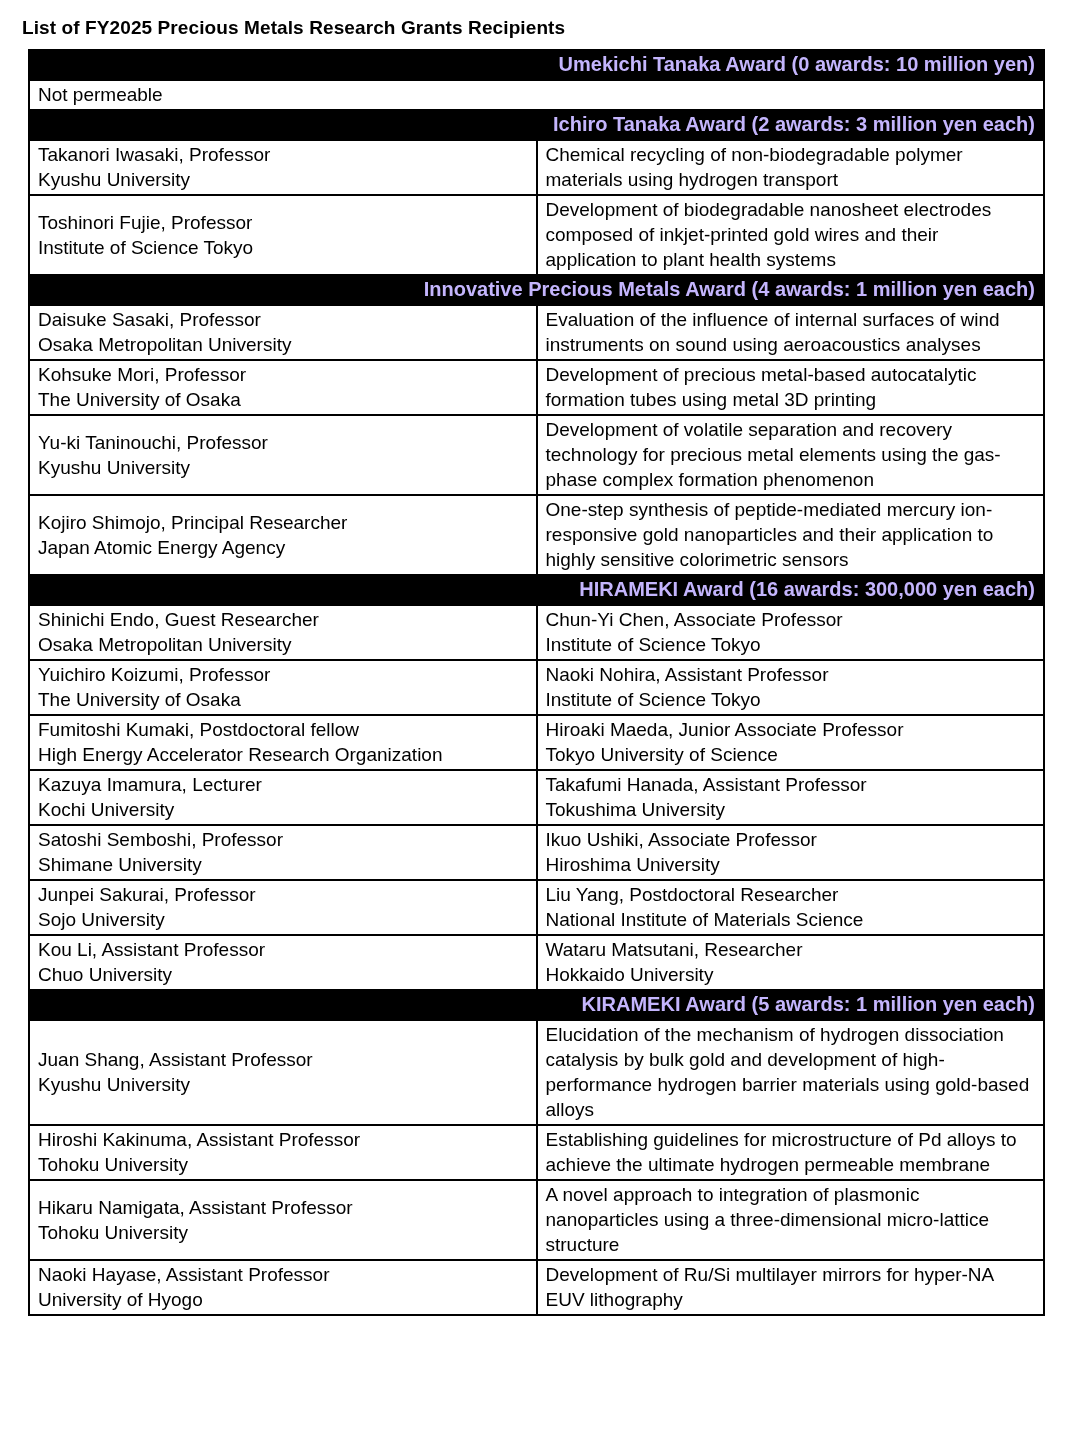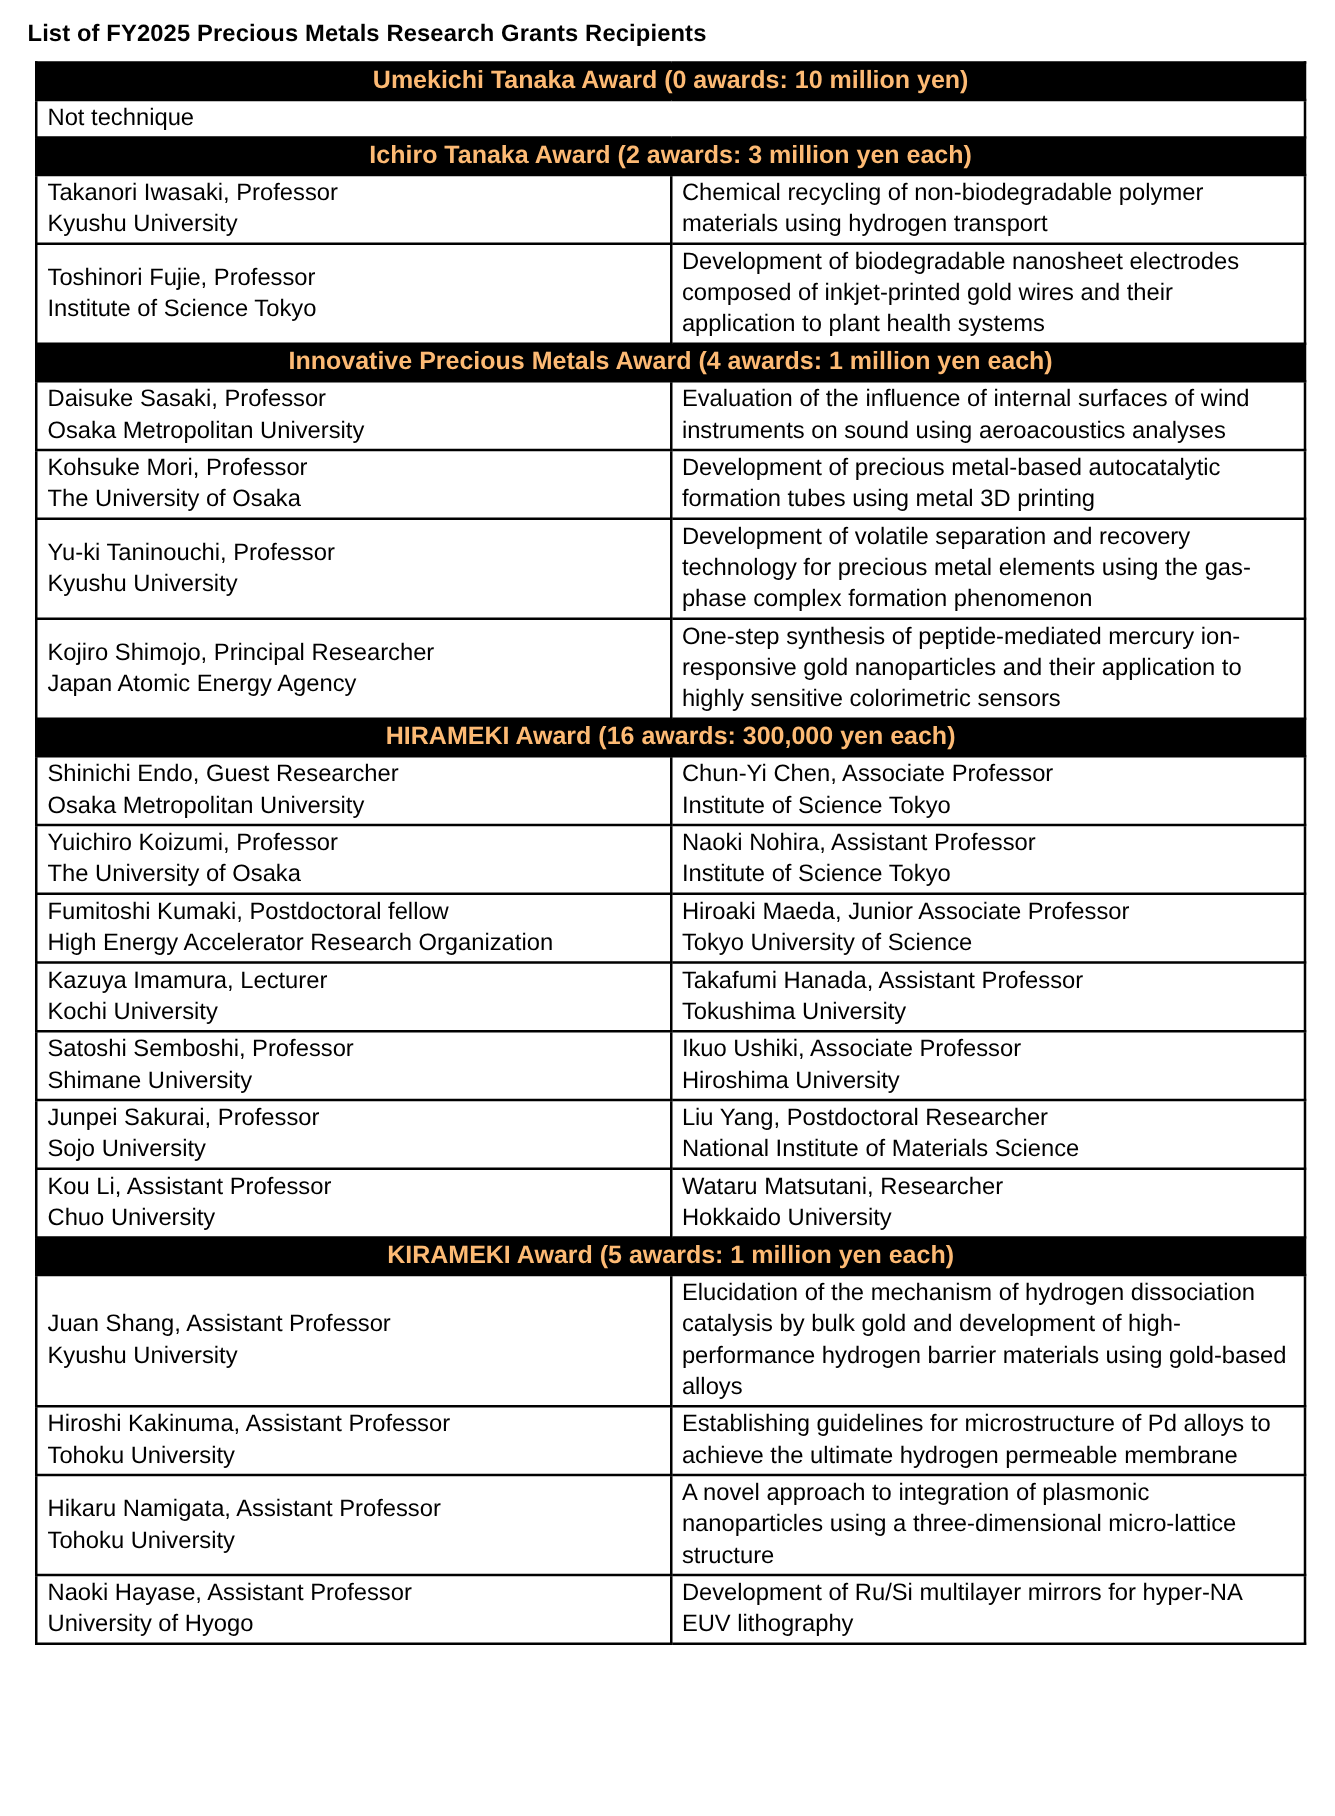--- a/index.html
+++ b/index.html
@@ -22,24 +22,24 @@
     border-collapse: collapse;
     width: 1017px;
     margin-left: 6px;
     table-layout: fixed;
   }
   table.grants th, table.grants td {
     border: 2px solid #000000;
   }
   table.grants th {
     background: #000000;
-    color: #fdba74;
+    color: #c4b5fd;
     font-size: 20px;
     font-weight: bold;
-    text-align: center;
+    text-align: right;
     padding: 2px 8px 3px 8px;
     height: 28px;
   }
   table.grants td {
     font-size: 19px;
     line-height: 25px;
     padding: 1px 10px 2px 8px;
     vertical-align: middle;
     width: 50%;
   }
@@ -48,21 +48,21 @@
 <body>
 
 <div class="page">
   <h1 class="title">List of FY2025 Precious Metals Research Grants Recipients</h1>
   <table class="grants">
     <tbody id="table-body">
         <tr>
           <th colspan="2">Umekichi Tanaka Award (0 awards: 10 million yen)</th>
         </tr>
         <tr>
-          <td colspan="2">Not technique</td>
+          <td colspan="2">Not permeable</td>
         </tr>
         <tr>
           <th colspan="2">Ichiro Tanaka Award (2 awards: 3 million yen each)</th>
         </tr>
         <tr>
           <td>Takanori Iwasaki, Professor<br>Kyushu University</td>
           <td>Chemical recycling of non-biodegradable polymer materials using hydrogen transport</td>
         </tr>
         <tr>
           <td>Toshinori Fujie, Professor<br>Institute of Science Tokyo</td>

